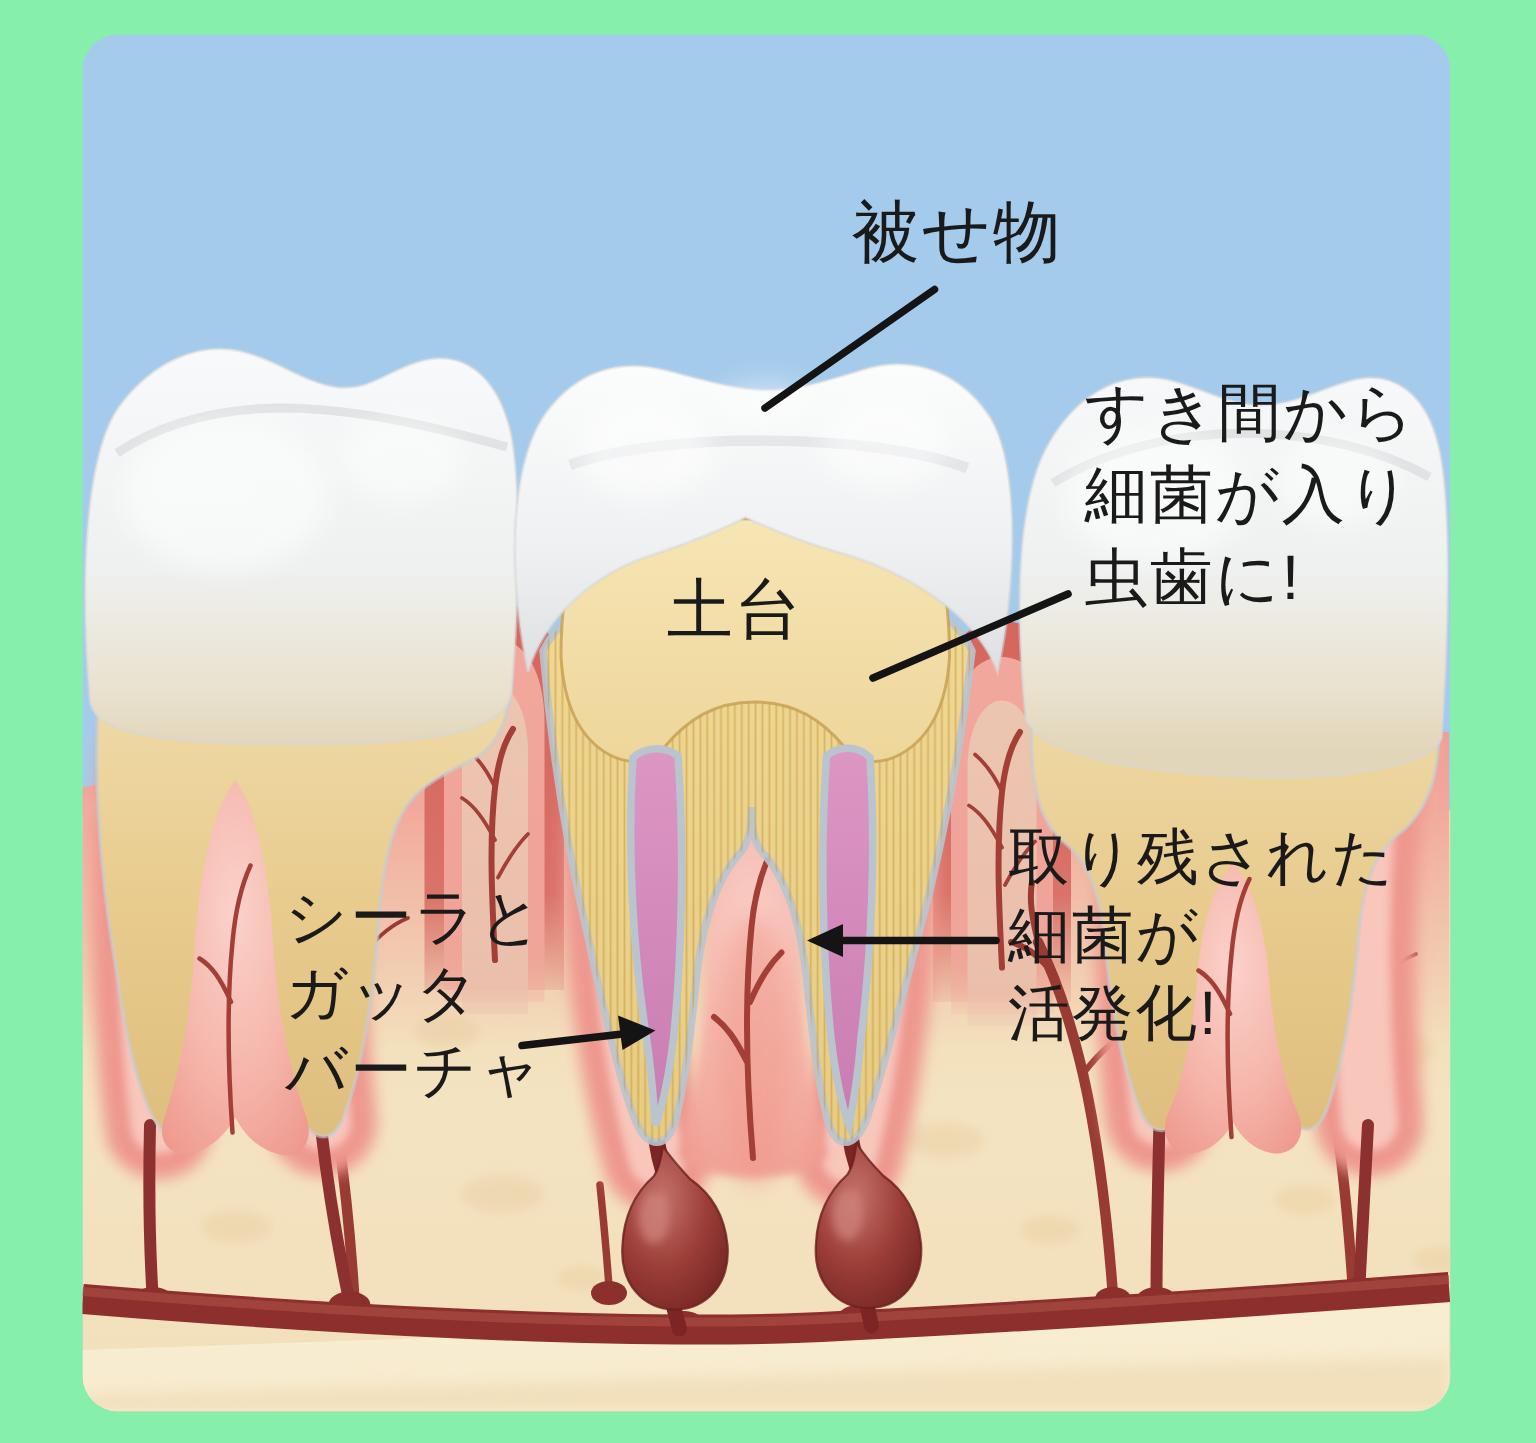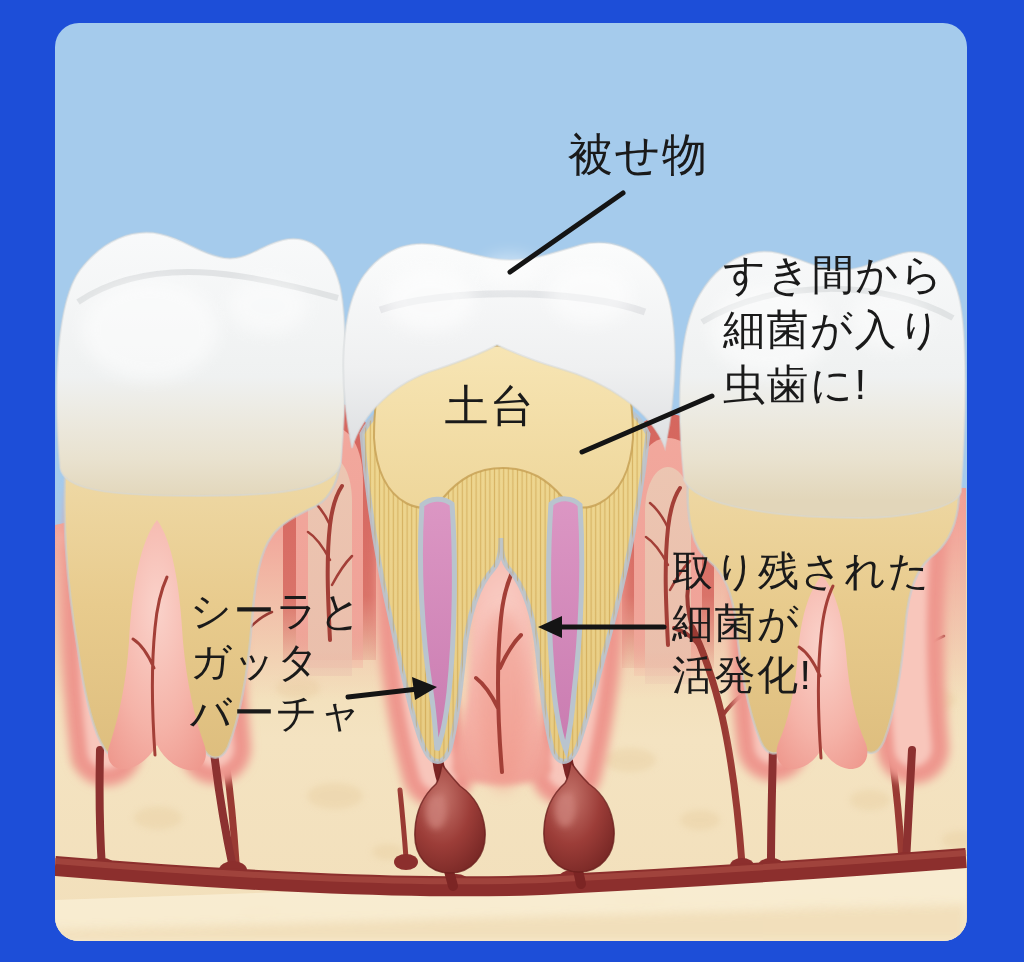--- a/index.html
+++ b/index.html
@@ -1,16 +1,16 @@
 <!DOCTYPE html>
 <html><head>
 <meta charset="utf-8">
 <style>
   html,body{margin:0;padding:0;background:#ffffff;}
-  .stage{position:relative;width:1024px;height:962px;background:#1d4ed8;overflow:hidden;}
+  .stage{position:relative;width:1024px;height:962px;background:#86efac;overflow:hidden;}
   svg{display:block;}
   .lbl{font-family:"Liberation Sans","DejaVu Sans",sans-serif;font-weight:500;fill:#1a1a1a;letter-spacing:1.5px;}
   .leader{stroke:#141414;stroke-width:5;stroke-linecap:round;fill:none;}
   .ahead{fill:#141414;stroke:none;}
   .tree{stroke:#993a33;fill:none;stroke-linecap:round;}
   .ptree{stroke:#a33f37;fill:none;stroke-linecap:round;}
   .tipv{stroke:#8c3130;fill:none;stroke-linecap:round;}
 </style>
 </head>
 <body>

